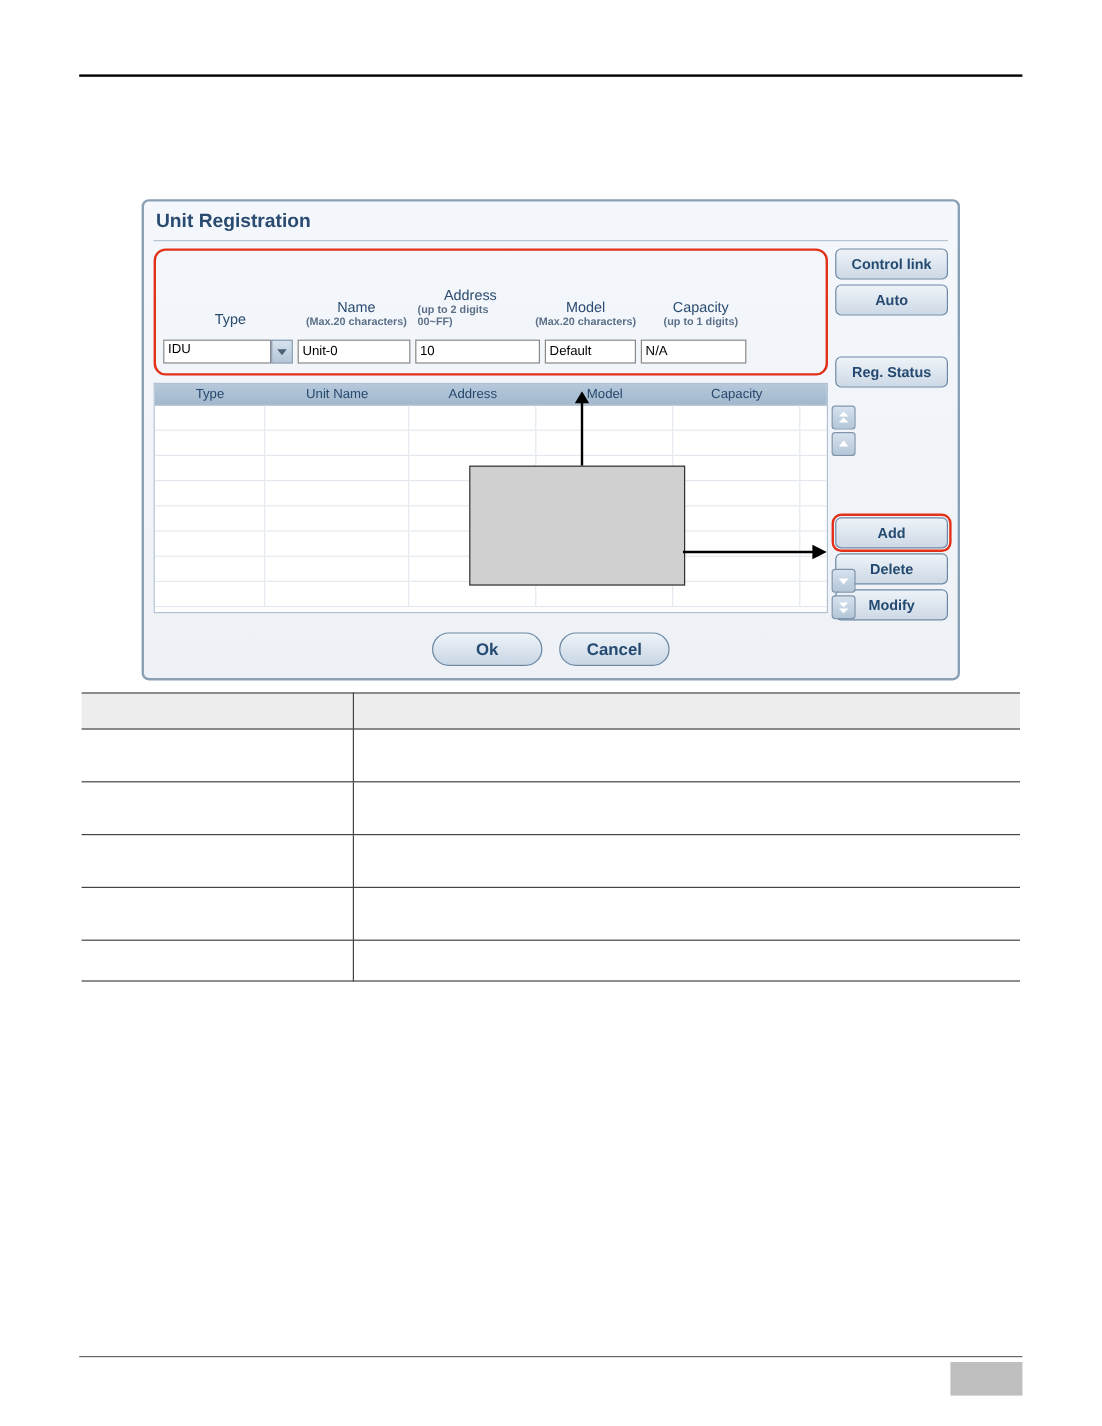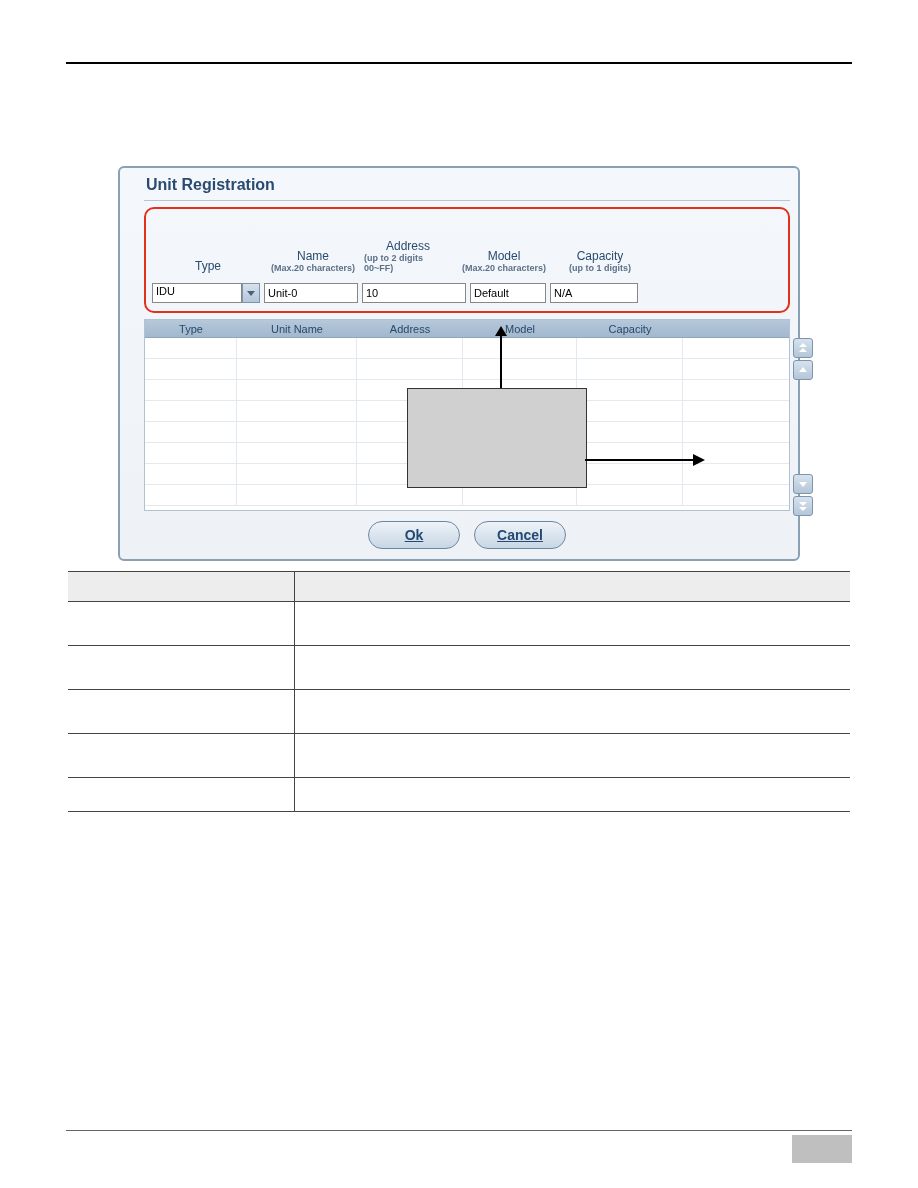--- a/index.html
+++ b/index.html
@@ -3,21 +3,21 @@
 <meta charset="utf-8">
 <style>
   * { box-sizing: border-box; margin: 0; padding: 0; }
   html, body { width: 918px; height: 1188px; background: #fff; font-family: Arial, Helvetica, sans-serif; color: #000; }
   .page { width: 918px; height: 1188px; position: relative; padding: 48px 60px 40px 60px; }
   .hr-top { position: absolute; left: 66px; right: 66px; top: 62px; border-top: 2px solid #000; }
   .hr-bottom { position: absolute; left: 66px; right: 66px; top: 1130px; border-top: 1px solid #666; }
   .pagenum { position: absolute; right: 66px; top: 1135px; width: 60px; height: 28px; background: #bfbfbf; }
 
   .dialog-wrap { position: relative; margin: 118px auto 0 auto; width: 682px; }
-  .dialog { width: 682px; border: 2px solid #8aa0b4; border-radius: 6px; background: linear-gradient(#f4f7fb, #eef2f6); padding: 6px 8px 10px 24px; position: relative; }
+  .dialog { width: 682px; border: 2px solid #8aa0b4; border-radius: 6px; background: linear-gradient(#f4f7fb, #eef2f6); padding: 6px 8px 10px 8px; position: relative; }
   .dialog-title { font-size: 16px; color: #2a4b70; font-weight: bold; padding: 2px 2px 6px 2px; border-bottom: 1px solid #b7c5d3; margin-bottom: 6px; }
 
   .content-row { display: flex; gap: 6px; }
   .main-col { flex: 1 1 auto; }
   .side-col { width: 94px; display: flex; flex-direction: column; gap: 4px; }
 
   .redbox-inputs { border: 2px solid #e23118; border-radius: 10px; padding: 6px 6px 8px 6px; background: transparent; }
   .hdr-row { display: flex; font-size: 12px; color: #2a4b70; }
   .hdr-cell { display: flex; flex-direction: column; align-items: center; justify-content: flex-end; padding: 2px 2px 4px 2px; }
   .hdr-cell .sub { font-size: 9px; color: #5b7088; font-weight: bold; }
@@ -53,21 +53,21 @@
   .side-btn { height: 26px; border: 1px solid #6b86a3; border-radius: 5px; background: linear-gradient(#eef3f8, #cdd9e6); color: #254a71; font-size: 12px; font-weight: bold; display: flex; align-items: center; justify-content: center; cursor: pointer; }
   .side-gap { height: 26px; }
   .side-gap-lg { height: 100px; }
   .side-btn.red { outline: 2px solid #e23118; outline-offset: 1px; border-radius: 5px; }
 
   .scroll-btns { position: absolute; right: -24px; top: 18px; width: 20px; display: flex; flex-direction: column; gap: 2px; }
   .sbtn { width: 20px; height: 20px; border: 1px solid #7e94ab; border-radius: 3px; background: linear-gradient(#d6e2ee,#b4c6d8); display:flex; align-items:center; justify-content:center; }
   .scroll-btns .mid-gap { height: 90px; }
 
   .okcancel { display: flex; justify-content: center; gap: 14px; margin-top: 10px; }
-  .pill { width: 92px; height: 28px; border-radius: 14px; border: 1px solid #6b86a3; background: linear-gradient(#eef3f8,#c8d6e5); color: #254a71; font-size: 14px; font-weight: bold; display:flex; align-items:center; justify-content:center; cursor:pointer;text-decoration:underline; }
+  .pill { width: 92px; height: 28px; border-radius: 14px; border: 1px solid #6b86a3; background: linear-gradient(#eef3f8,#c8d6e5); color: #254a71; font-size: 14px; font-weight: bold; display:flex; align-items:center; justify-content:center; cursor:pointer; }
 
   .overlay { position: absolute; pointer-events: none; }
   .callout-box { border: 1px solid #333; background: #d0d0d0; }
 
   .watermark { position: absolute; left: 50%; top: 50%; transform: translate(-50%,-44%) rotate(-34deg); font-size: 72px; color: rgba(60,120,200,0.28); font-weight: 500; white-space: nowrap; letter-spacing: 1px; pointer-events: none; }
 
   .desc-table { margin: 10px auto 0 auto; width: 782px; border-collapse: collapse; }
   .desc-table td { border-top: 1px solid #444; border-bottom: 1px solid #444; height: 44px; }
   .desc-table tr.hdr td { background: #ededed; height: 30px; }
   .desc-table td.left { width: 226px; border-right: 1px solid #444; }
@@ -230,20 +230,30 @@
                   <svg width="10" height="10" viewBox="0 0 10 10">
                     <polygon points="1,1 9,1 5,5" fill="#fff"></polygon>
                     <polygon points="1,6 9,6 5,10" fill="#fff"></polygon>
                   </svg>
                 </div>
             </div>
           </div>
 
         </div>
 
+        <div class="side-col">
+          <div class="side-btn">Control link</div>
+          <div class="side-btn">Auto</div>
+          <div class="side-gap"></div>
+          <div class="side-btn">Reg. Status</div>
+          <div class="side-gap-lg"></div>
+          <div class="side-btn red">Add</div>
+          <div class="side-btn">Delete</div>
+          <div class="side-btn">Modify</div>
+        </div>
       </div>
 
       <div class="okcancel">
         <div class="pill">Ok</div>
         <div class="pill">Cancel</div>
       </div>
     </div>
   </div>
 
   <table class="desc-table">

